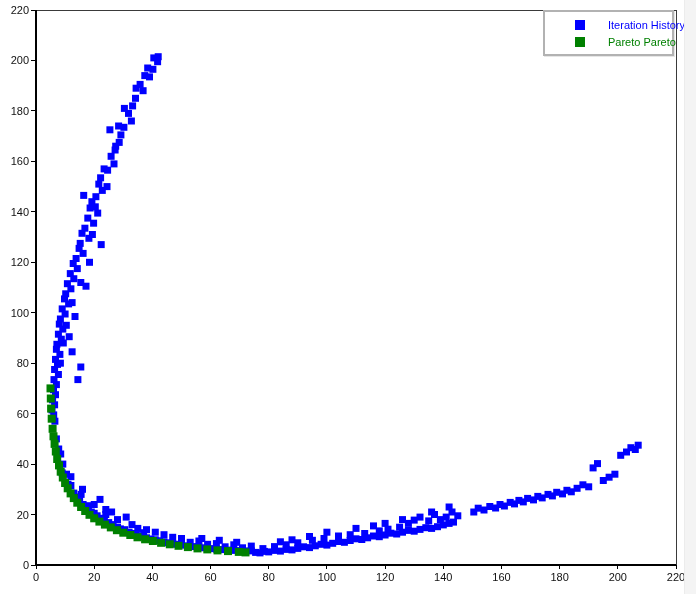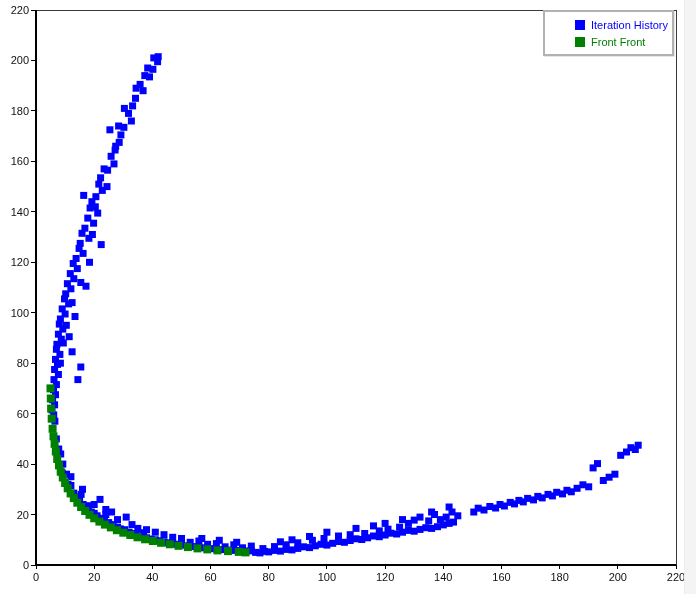--- a/index.html
+++ b/index.html
@@ -17,21 +17,21 @@
   }
   .legend{
     position:absolute;left:543px;top:10px;width:127px;height:38px;
     background:#ffffff;border:2px solid #b2b2b2;
     box-shadow:1px 1px 0 #e6e6e6;
     display:flex;flex-direction:column;justify-content:center;gap:3px;
     padding:2px 0;
   }
   .legend-row{display:flex;align-items:center;height:14px;}
   .legend-marker{width:10px;height:10px;margin-left:30px;flex:0 0 10px;}
-  .legend-label{margin-left:6px;font-size:11px;line-height:12px;white-space:nowrap;}
+  .legend-label{margin-left:23px;font-size:11px;line-height:12px;white-space:nowrap;}
   svg text{font-family:"Liberation Sans", sans-serif;font-size:11px;fill:#111111;}
 </style>
 </head>
 <body>
 
 <div class="chart-panel">
   <svg id="chart-svg" width="696" height="594">
       <rect x="150.3" y="54.4" width="7" height="7" fill="#0000ff"></rect>
       <rect x="154.1" y="58.2" width="7" height="7" fill="#0000ff"></rect>
       <rect x="149.4" y="65.8" width="7" height="7" fill="#0000ff"></rect>
@@ -396,18 +396,18 @@
       <text x="29" y="14" text-anchor="end">220</text>
     </svg>
 
   <div class="legend">
     <div class="legend-row">
       <span class="legend-marker" style="background: rgb(0, 0, 255);"></span>
       <span class="legend-label" style="color: rgb(0, 0, 255);">Iteration History</span>
     </div>
     <div class="legend-row">
       <span class="legend-marker" style="background: rgb(0, 128, 0);"></span>
-      <span class="legend-label" style="color: rgb(0, 128, 0);">Front Front</span>
+      <span class="legend-label" style="color: rgb(0, 128, 0);">Pareto Pareto</span>
     </div>
   </div>
 </div>
 
 <div class="edge-strip"></div>
 
 </body></html>

